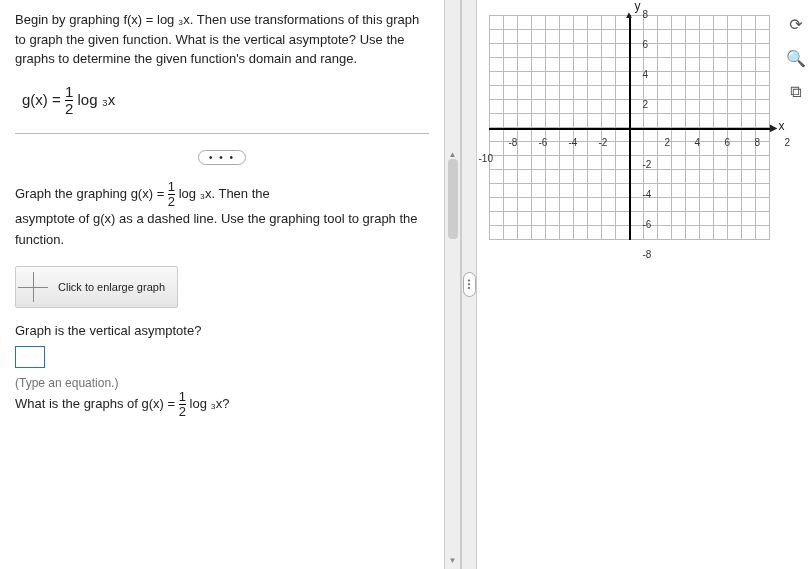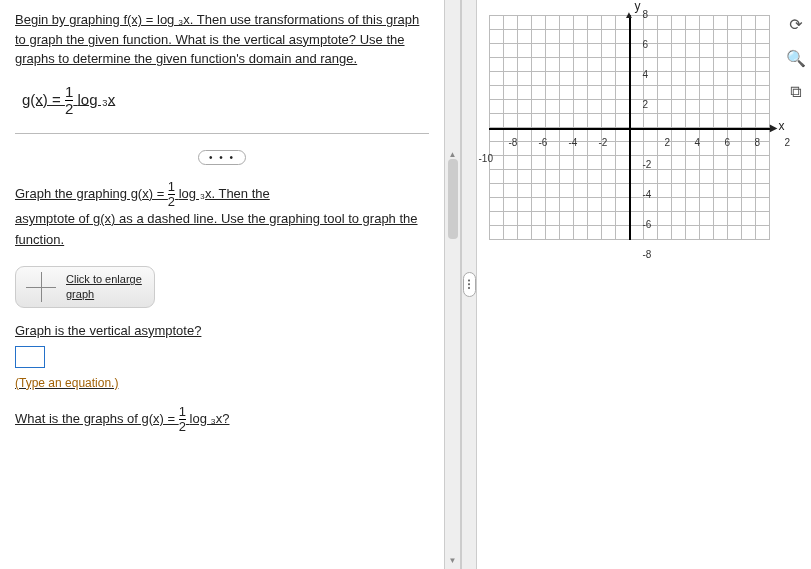--- a/index.html
+++ b/index.html
@@ -18,21 +18,20 @@
       width: 100%;
       height: 100%;
     }
     .left-panel {
       width: 445px;
       padding: 10px 15px;
       background: #fff;
       border-right: 1px solid #ccc;
       position: relative;
       overflow-y: auto;
-      text-decoration: underline;
     }
     .right-panel {
       flex: 1;
       padding: 10px;
       background: #fff;
       display: flex;
       align-items: flex-start;
       justify-content: center;
       position: relative;
     }
@@ -80,23 +79,23 @@
     .part-text {
       line-height: 1.6;
       margin-bottom: 15px;
     }
     .graph-tool-btn {
       display: flex;
       align-items: center;
       gap: 10px;
       background: linear-gradient(#f9f9f9, #e5e5e5);
       border: 1px solid #ccc;
-      border-radius: 9px;
-      padding: 5px 10px;
-      width: 140px;
+      border-radius: 2px;
+      padding: 5px 2px;
+      width: 163px;
       margin-bottom: 15px;
       cursor: pointer;
       font-size: 11px;
       line-height: 1.3;
     }
     .mini-axis {
       width: 30px; height: 30px;
       position: relative;
       flex-shrink: 0;
     }
@@ -110,22 +109,21 @@
     }
     .answer-box {
       width: 30px; height: 22px;
       border: 1px solid #2471c9;
       background: #fff;
       margin-bottom: 5px;
       display: inline-block;
     }
     .hint-text {
       font-size: 12px;
-      color: #a16207;
-      margin-bottom: 15px;
+      color: #737373;
     }
     
     .graph-container {
       position: relative;
       margin-top: 5px;
     }
     .graph-grid {
       border-collapse: collapse;
     }
     .graph-grid td {

